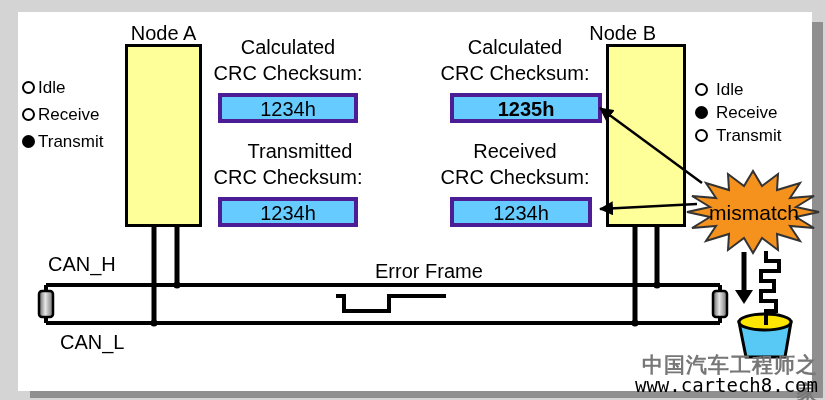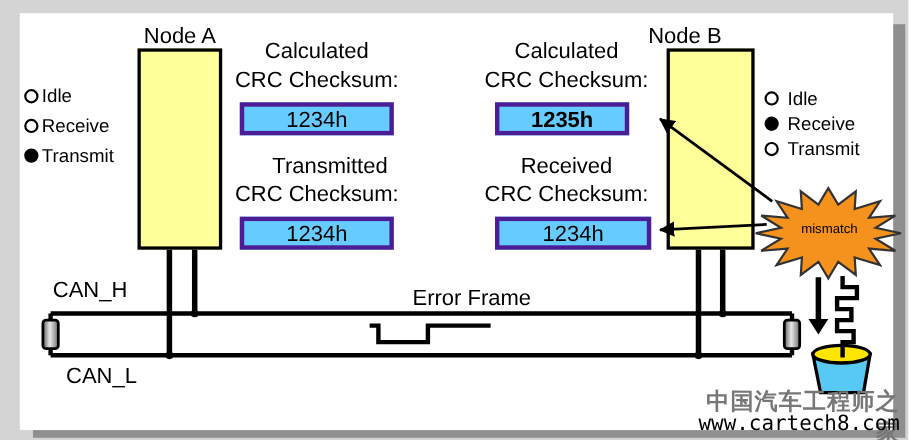--- a/index.html
+++ b/index.html
@@ -26,21 +26,21 @@
   .status-row{position:absolute;display:flex;align-items:center;height:15px;}
   .radio{
     width:13px;height:13px;border:2.5px solid #000;border-radius:50%;
     box-sizing:border-box;background:#fff;flex:0 0 auto;
   }
   .radio.filled{background:#000;}
   .status-label{font-size:17px;white-space:nowrap;}
   .gap-sm{margin-left:3px;} .gap-md{margin-left:8px;}
   .bus-label{position:absolute;font-size:20px;white-space:nowrap;}
   .errorframe-label{position:absolute;font-size:20px;white-space:nowrap;margin-left:40px;}
-  .mismatch-label{position:absolute;font-size:12px;text-align:center;white-space:nowrap;}
+  .mismatch-label{position:absolute;font-size:21px;text-align:center;white-space:nowrap;}
   .watermark{position:absolute;text-align:right;color:var(--watermark-color,#777);}
   .wm1{font-size:21px;font-weight:700;letter-spacing:1px;}
   .wm2{font-size:19px;font-family:"DejaVu Sans Mono",monospace;color:#000000;}
   svg.overlay{position:absolute;left:0;top:0;}
 </style>
 </head>
 <body>
 
 <div class="stage">
   <div class="shadow"></div>
@@ -85,21 +85,21 @@
   <div class="col-title" style="left:203px;top:36px;width:170px;">Calculated</div>
   <div class="col-title" style="left:203px;top:62px;width:170px;">CRC Checksum:</div>
   <div class="value-box" style="left:218px;top:93px;width:140px;">1234h</div>
 
   <div class="col-title" style="left:203px;top:140px;width:170px;padding-left:12px;">Transmitted</div>
   <div class="col-title" style="left:203px;top:166px;width:170px;">CRC Checksum:</div>
   <div class="value-box" style="left:218px;top:197px;width:140px;">1234h</div>
 
   <div class="col-title" style="left:425px;top:36px;width:180px;">Calculated</div>
   <div class="col-title" style="left:425px;top:62px;width:180px;">CRC Checksum:</div>
-  <div class="value-box bold" style="left:450px;top:93px;width:122px;">1235h</div>
+  <div class="value-box bold" style="left:450px;top:93px;width:152px;">1235h</div>
 
   <div class="col-title" style="left:425px;top:140px;width:180px;">Received</div>
   <div class="col-title" style="left:425px;top:166px;width:180px;">CRC Checksum:</div>
   <div class="value-box" style="left:450px;top:197px;width:142px;">1234h</div>
 
   <svg class="overlay" width="826" height="400" viewBox="0 0 826 400">
     <defs>
       <linearGradient id="termGrad" x1="0" y1="0" x2="1" y2="0">
         <stop offset="0" stop-color="#606060"></stop>
         <stop offset="0.45" stop-color="#e8e8e8"></stop>

